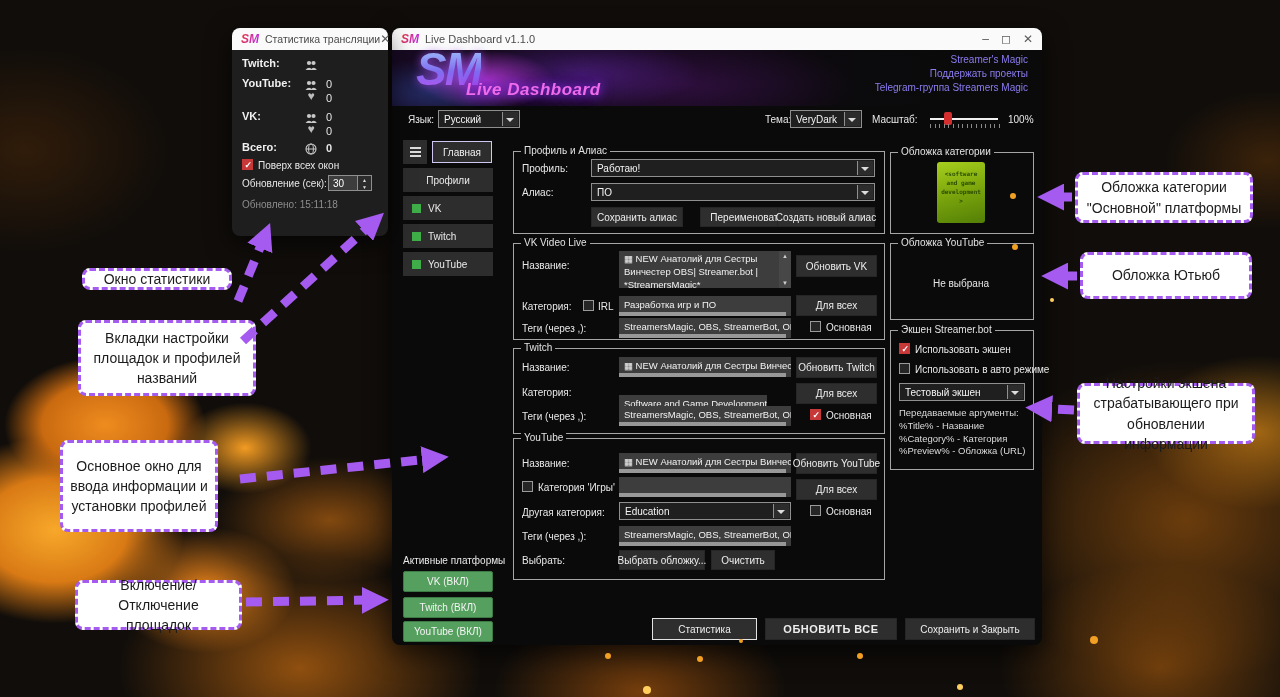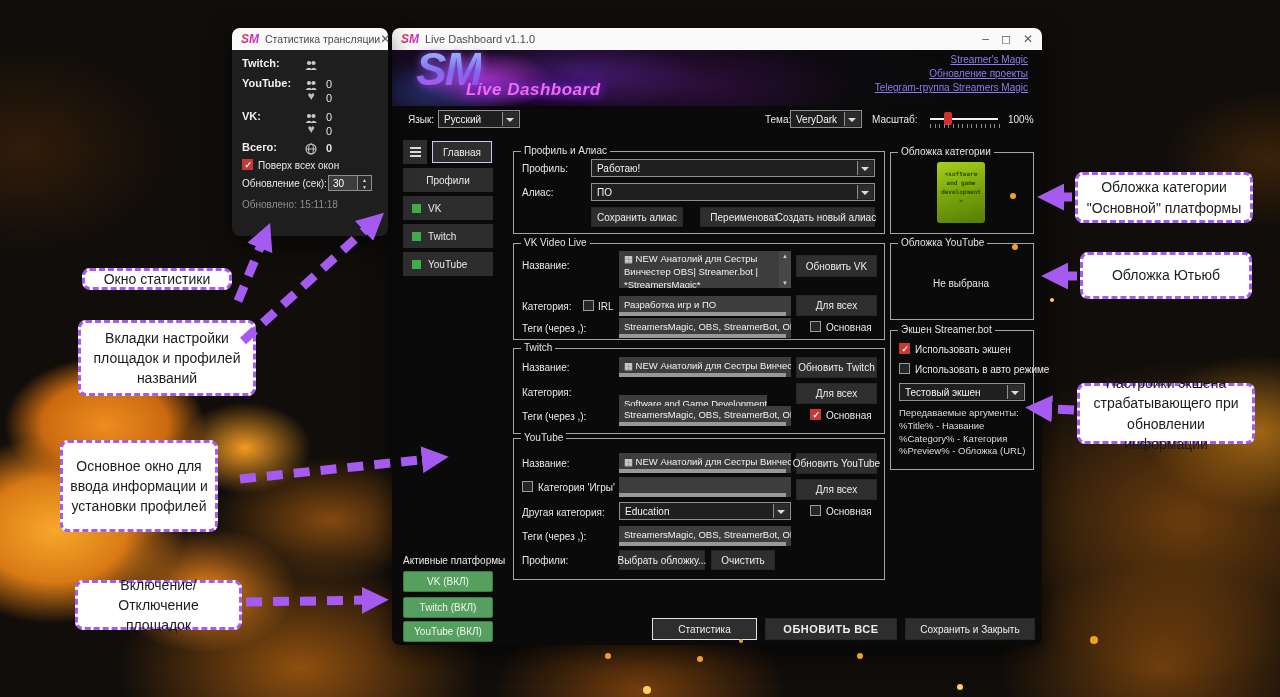--- a/index.html
+++ b/index.html
@@ -50,21 +50,21 @@
       radial-gradient(130px 48px at 42px 42px,rgba(58,106,224,.35),rgba(0,0,0,0) 70%),
       radial-gradient(220px 60px at 300px 35px,rgba(110,30,150,.28),rgba(0,0,0,0) 75%),
       linear-gradient(90deg,#170a22 0%,#130818 45%,#0b0a0c 72%,#0a0a0a 100%)}
   .logo-sm{position:absolute;left:24px;top:-8px;font-size:46px;font-weight:bold;font-style:italic;letter-spacing:-2px;
     background:linear-gradient(180deg,#a6d4ff 0%,#7f6cf0 55%,#c44df0 100%);
     -webkit-background-clip:text;background-clip:text;color:transparent;
     filter:drop-shadow(0 0 5px rgba(160,80,240,.9))}
   .logo-live{position:absolute;left:74px;top:30px;font-size:17px;font-weight:bold;font-style:italic;color:#ef6bea;
     letter-spacing:.5px;text-shadow:0 0 8px #8a2be2,0 0 14px #6a1ecf}
   .links{position:absolute;right:14px;top:4px;text-align:right}
-  .links a{display:block;font-size:10px;color:#8b7cf0;text-decoration:underline;margin-bottom:3px;white-space:nowrap}
+  .links a{display:block;font-size:10px;color:#8b7cf0;margin-bottom:3px;white-space:nowrap}
   
   .lbl{position:absolute;font-size:10px;color:#e8e8e8;white-space:nowrap}
   .combo{position:absolute;background:#1f1f1f;border:1px solid #8f8f8f;color:#f4f4f4;font-size:10px;
     display:flex;align-items:center;padding:0 5px;box-sizing:border-box}
   .combo .dd{position:absolute;top:1px;bottom:1px;right:1px;width:15px;background:#2c2c2c;border-left:1px solid #8f8f8f}
   .combo .dd::after{content:"";position:absolute;left:3px;top:6px;border:4px solid transparent;border-top-color:#dcdcdc}
   .slider-track{position:absolute;height:2px;background:#f0f0f0}
   .slider-handle{position:absolute;width:8px;height:13px;background:#d32f2f;border-radius:2px}
   .slider-ticks{position:absolute;height:4px;
     background:repeating-linear-gradient(90deg,#8a8a8a 0 1px,rgba(0,0,0,0) 1px 4.6px)}
@@ -128,21 +128,21 @@
       <span>◻</span>
       <span>✕</span>
     </span>
   </div>
 
   <div class="banner">
     <span class="logo-sm">SM</span>
     <span class="logo-live">Live Dashboard</span>
     <span class="links">
       <a>Streamer's Magic</a>
-      <a>Обновление проекты</a>
+      <a>Поддержать проекты</a>
       <a>Telegram-группа Streamers Magic</a>
     </span>
   </div>
 
   <span class="lbl" style="left:16px;top:86px">Язык:</span>
   <div class="combo" style="left:46px;top:82px;width:82px;height:18px">
     <span>Русский</span>
     <span class="dd"></span>
   </div>
   <span class="lbl" style="left:373px;top:86px">Тема:</span>
@@ -240,21 +240,21 @@
     <div class="btn" style="left:282px;top:40px;width:81px;height:21px">Для всех</div>
     <span class="lbl" style="left:8px;top:68px">Другая категория:</span>
     <div class="combo" style="left:105px;top:63px;width:172px;height:18px">
       <span>Education</span>
       <span class="dd"></span>
     </div>
     <span class="cb" style="left:296px;top:66px"></span>
     <span class="lbl" style="left:312px;top:67px">Основная</span>
     <span class="lbl" style="left:8px;top:92px">Теги (через ,):</span>
     <div class="field scroll" style="left:105px;top:87px;width:172px;height:20px"><span>StreamersMagic, OBS, StreamerBot, ОБС, Стрим</span></div>
-    <span class="lbl" style="left:8px;top:116px">Профили:</span>
+    <span class="lbl" style="left:8px;top:116px">Выбрать:</span>
     <div class="btn" style="left:105px;top:111px;width:86px;height:20px">Выбрать обложку...</div>
     <div class="btn" style="left:197px;top:111px;width:64px;height:20px">Очистить</div>
   </div>
 
   <div class="gb" style="left:498px;top:124px;width:142px;height:80px">
     <span class="gb-t">Обложка категории</span>
     <div class="cover-img" style="left:46px;top:9px;width:48px;height:61px">&lt;software and game development&gt;</div>
   </div>
   <div class="gb" style="left:498px;top:302px;width:142px;height:138px">
     <span class="gb-t">Экшен Streamer.bot</span>

